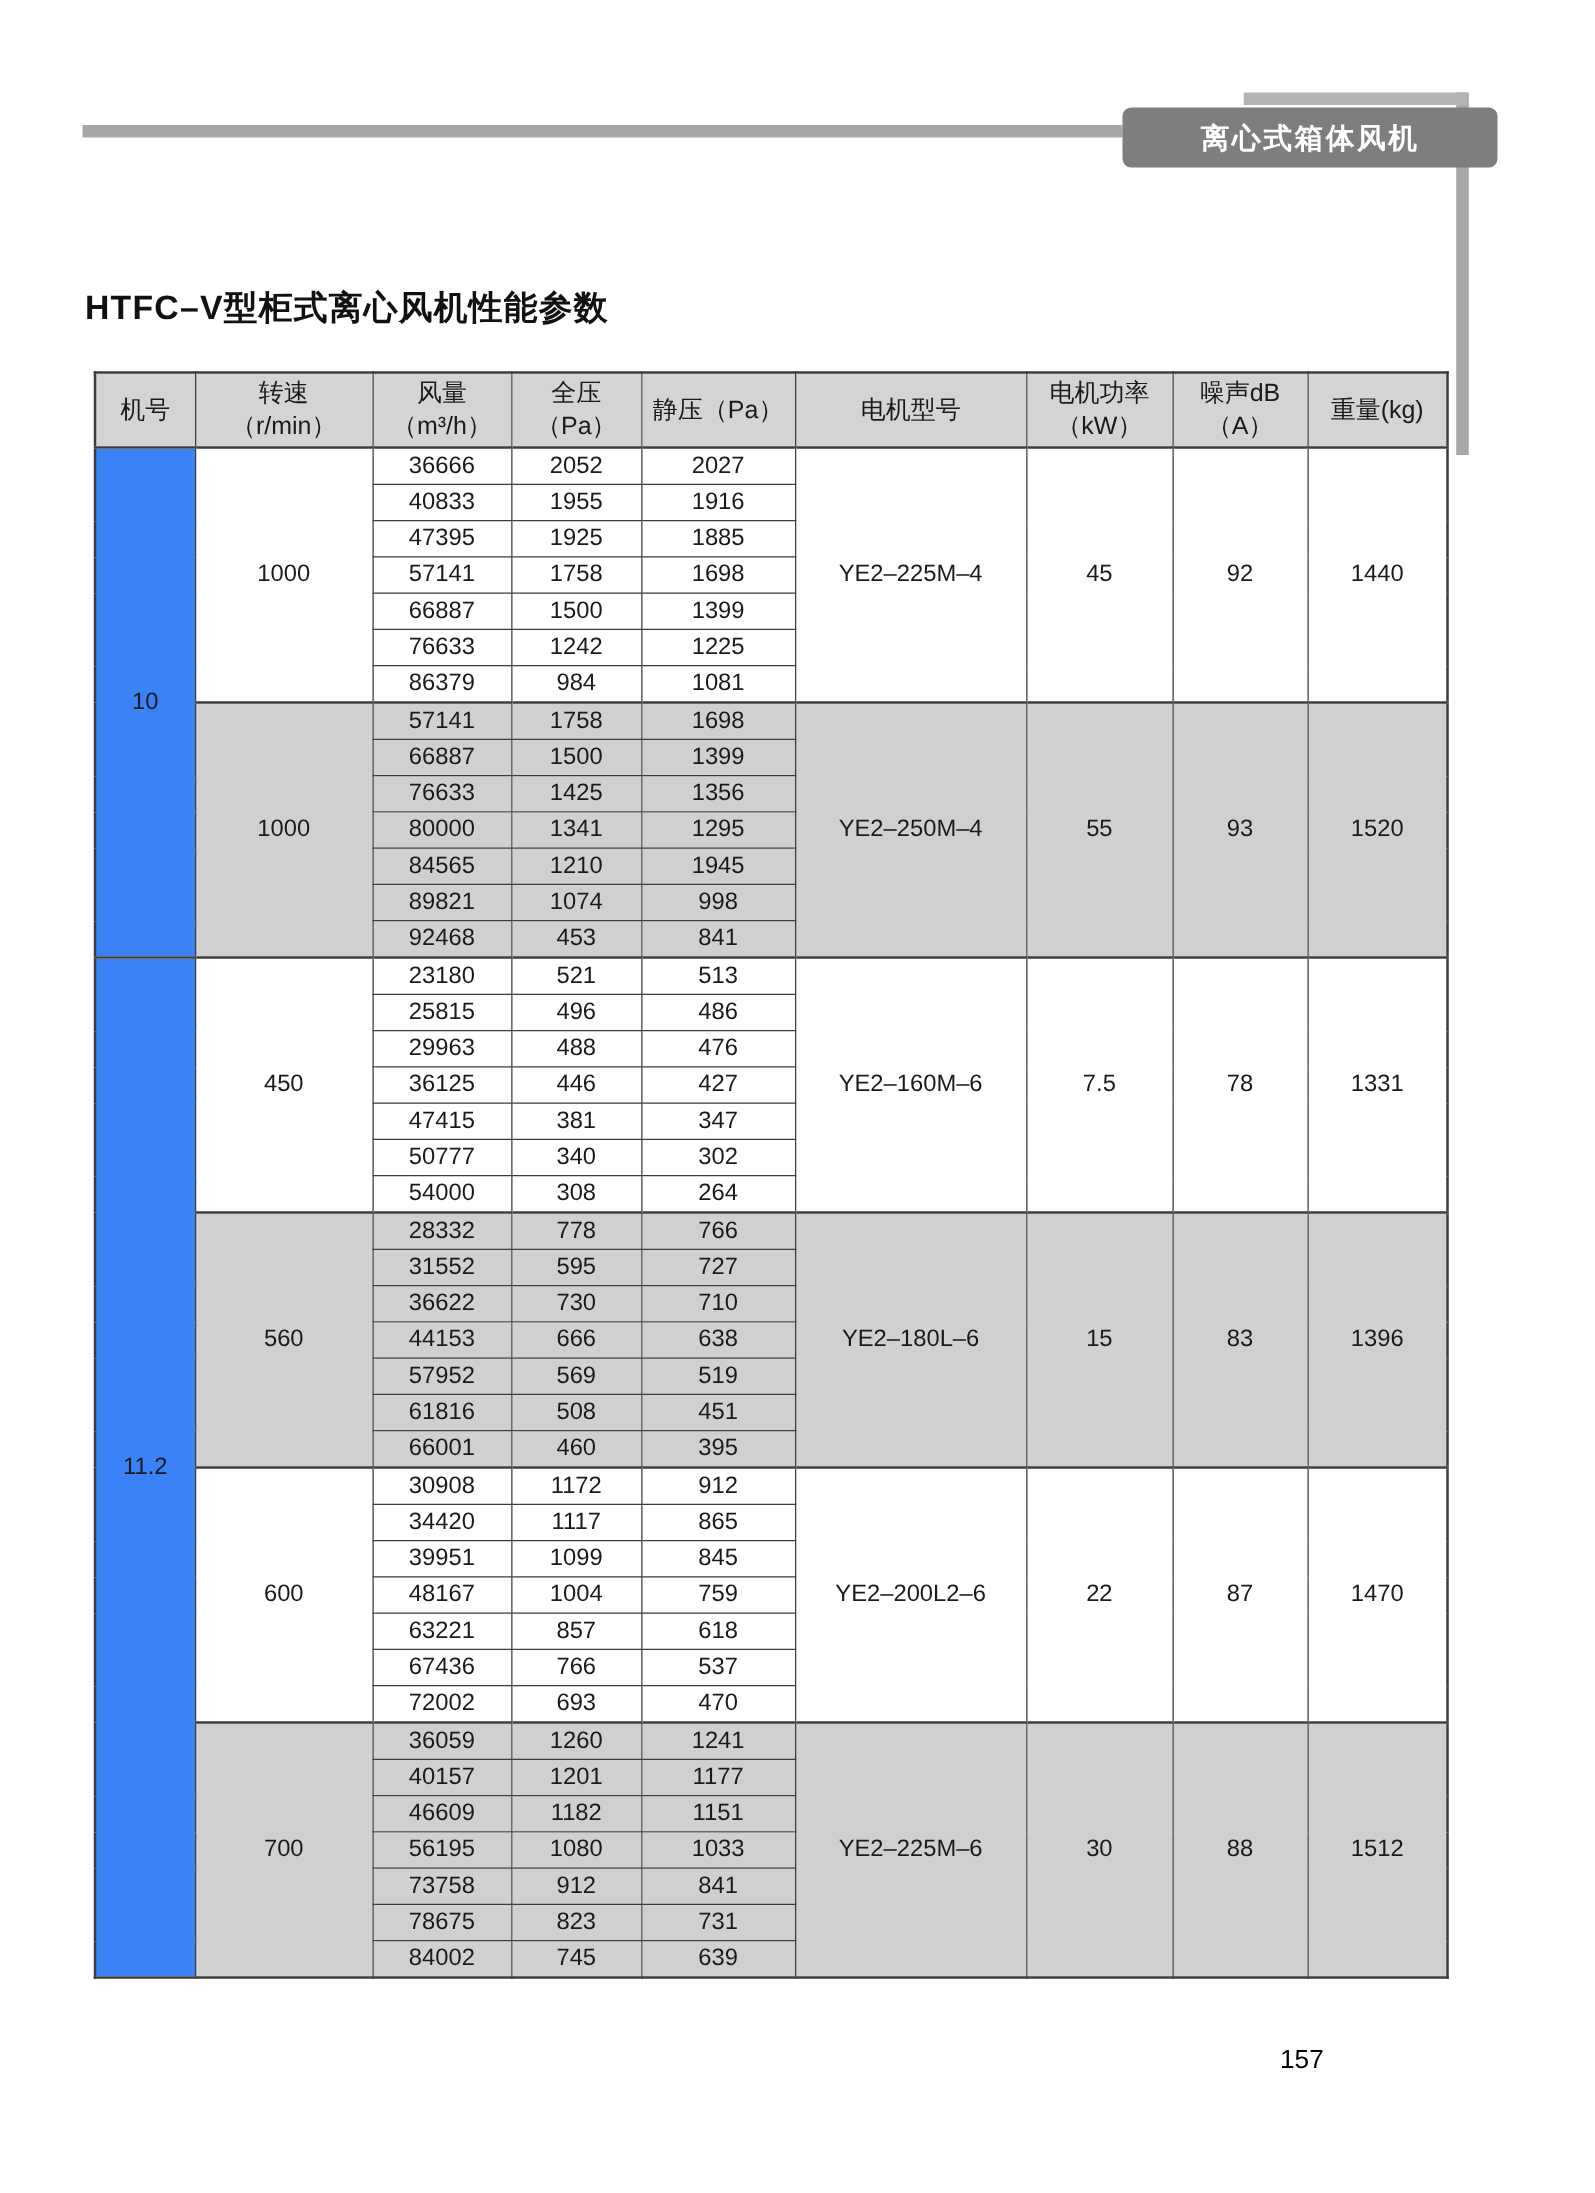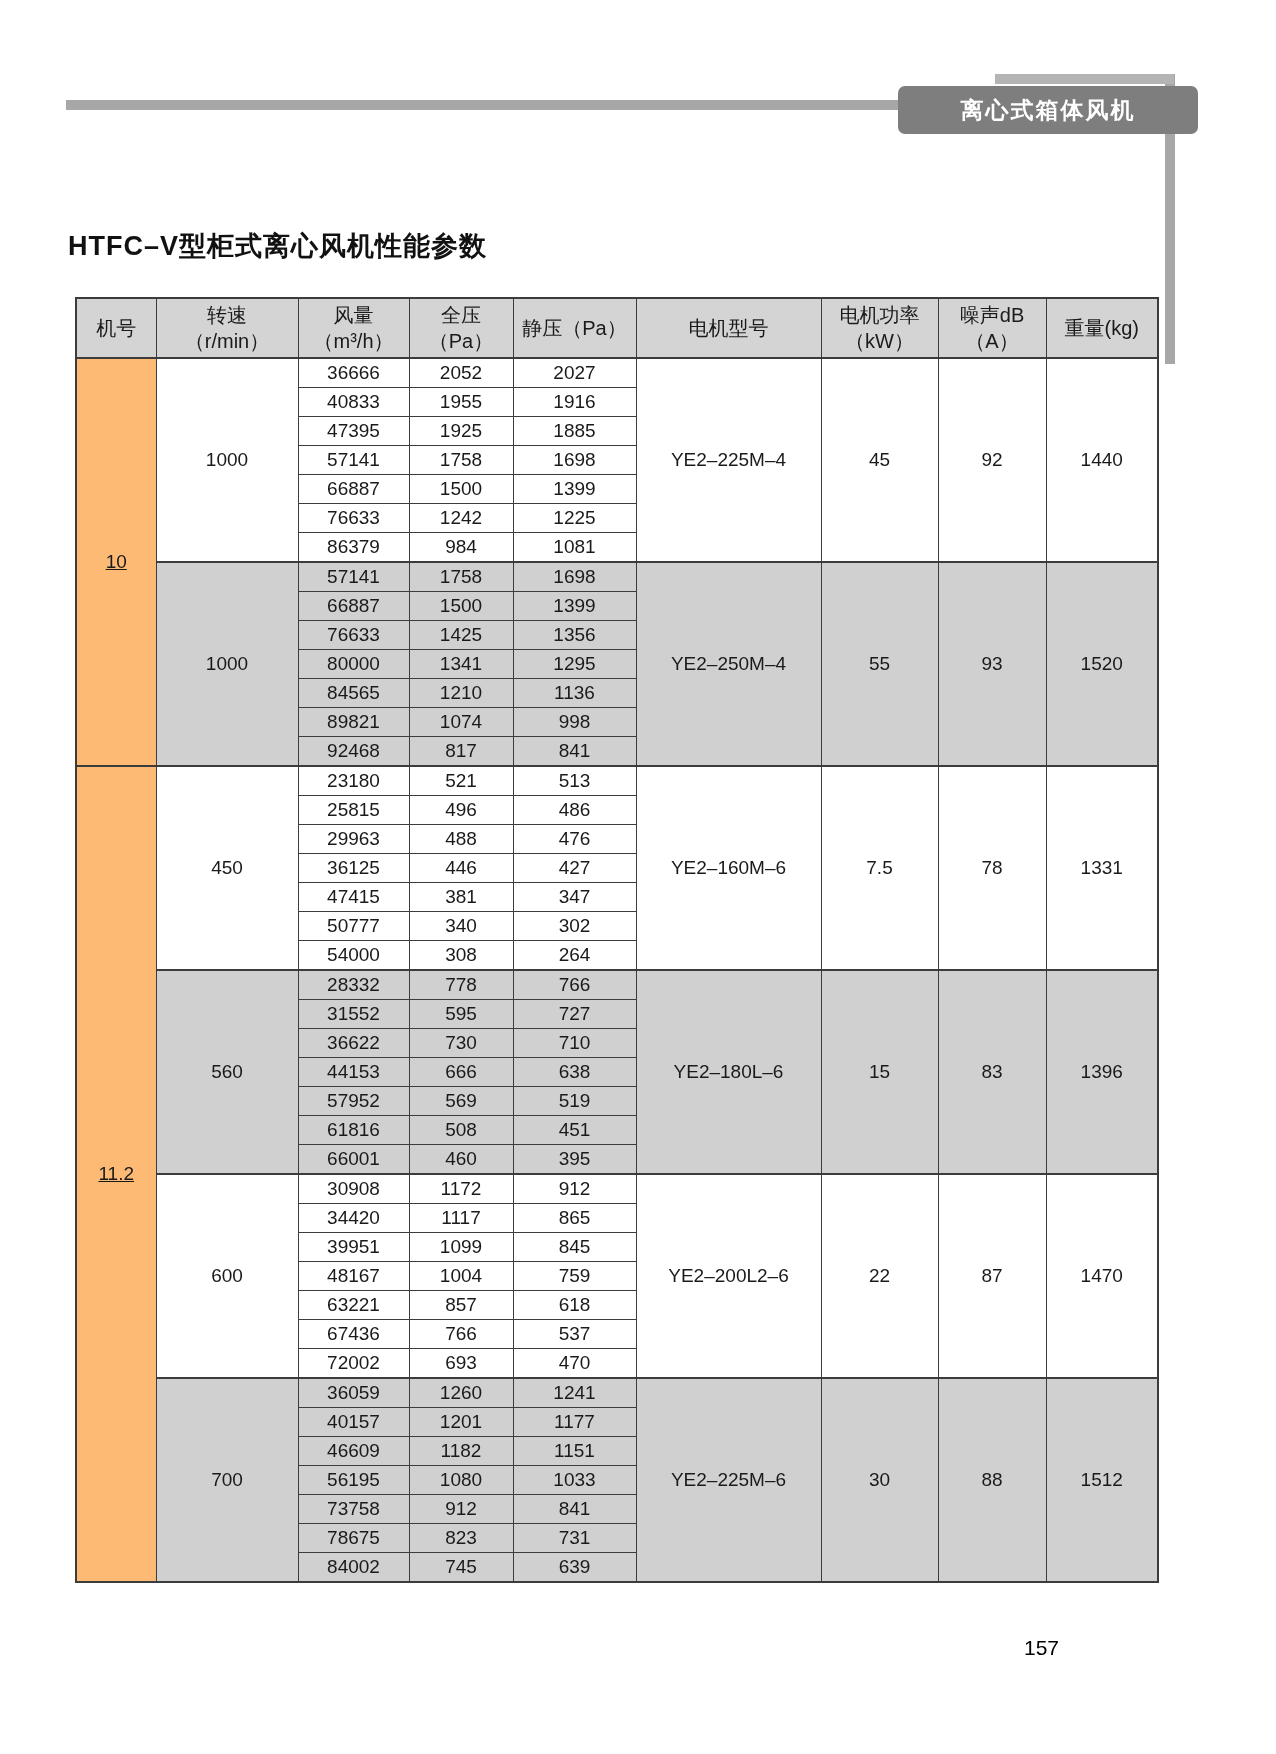--- a/index.html
+++ b/index.html
@@ -73,21 +73,21 @@
   table.perf thead th {
     height: 58px;
     background: var(--header-bg, #d4d4d4);
     border-bottom: 2px solid var(--table-border, #3c3c3c);
     font-size: 20px;
   }
   table.perf thead th .hl { display: block; line-height: 26px; }
   table.perf thead th .hl:empty { display: none; }
   table.perf tbody td { height: 28px; background: #ffffff; }
   table.perf tbody td.shaded { background: var(--shaded-row-bg, #d0d0d0); }
-  table.perf tbody td.machine { background: #fdba74; text-decoration: underline; }
+  table.perf tbody td.machine { background: #3b82f6; }
   table.perf tbody tr.group-start td { border-top: 2px solid var(--table-border, #3c3c3c); }
 
   
   .page-number {
     position: absolute; left: 1024px; top: 1636px;
     font-size: 21px; color: #000000;
   }
 </style>
 </head>
 <body>
@@ -216,30 +216,30 @@
         <td class="shaded">1356</td>
       </tr>
       <tr>
         <td class="shaded">80000</td>
         <td class="shaded">1341</td>
         <td class="shaded">1295</td>
       </tr>
       <tr>
         <td class="shaded">84565</td>
         <td class="shaded">1210</td>
-        <td class="shaded">1136</td>
+        <td class="shaded">1945</td>
       </tr>
       <tr>
         <td class="shaded">89821</td>
         <td class="shaded">1074</td>
         <td class="shaded">998</td>
       </tr>
       <tr>
         <td class="shaded">92468</td>
-        <td class="shaded">817</td>
+        <td class="shaded">453</td>
         <td class="shaded">841</td>
       </tr>
       <tr class="group-start">
         <td class="machine" rowspan="28">11.2</td>
         <td rowspan="7">450</td>
         <td>23180</td>
         <td>521</td>
         <td>513</td>
         <td rowspan="7">YE2–160M–6</td>
         <td rowspan="7">7.5</td>

